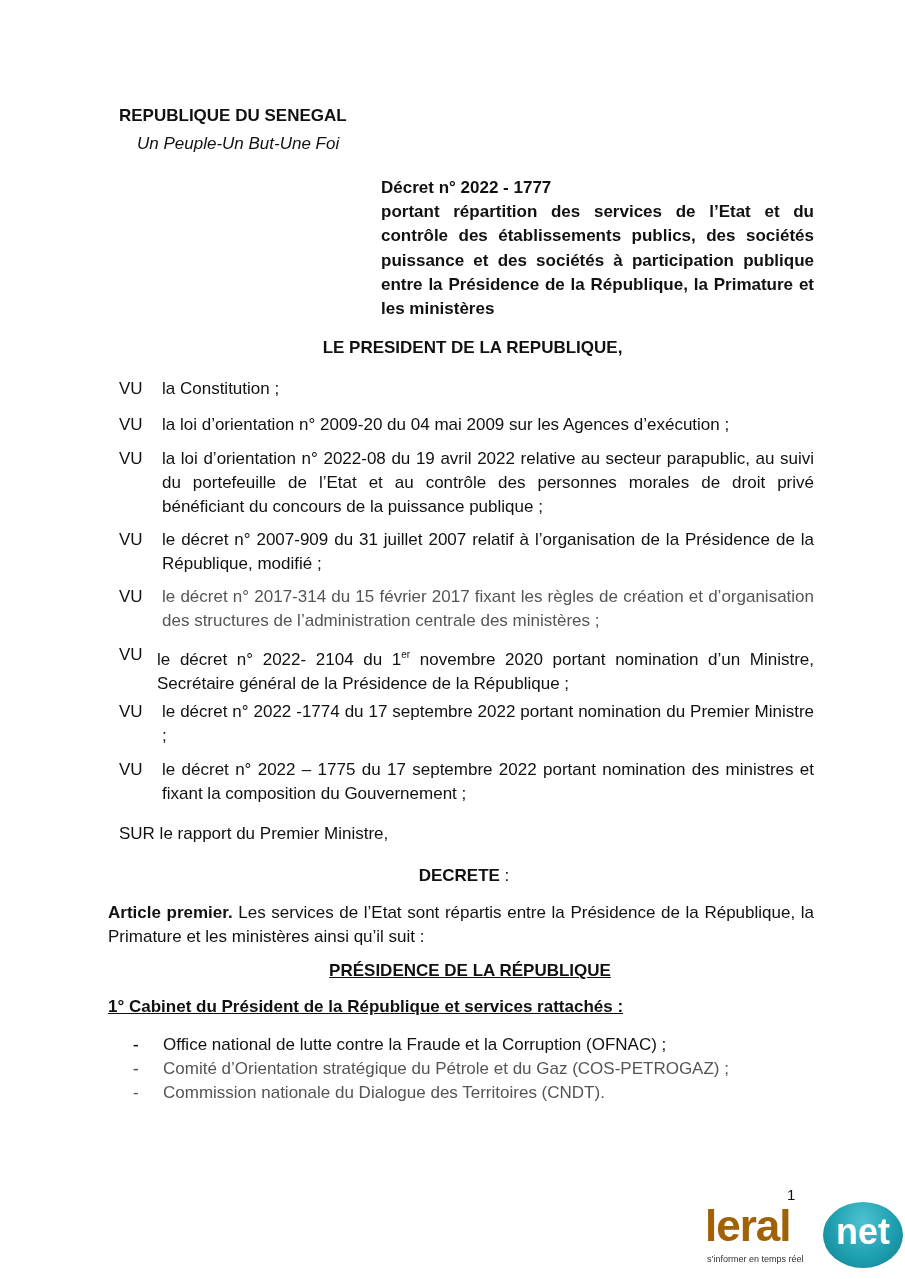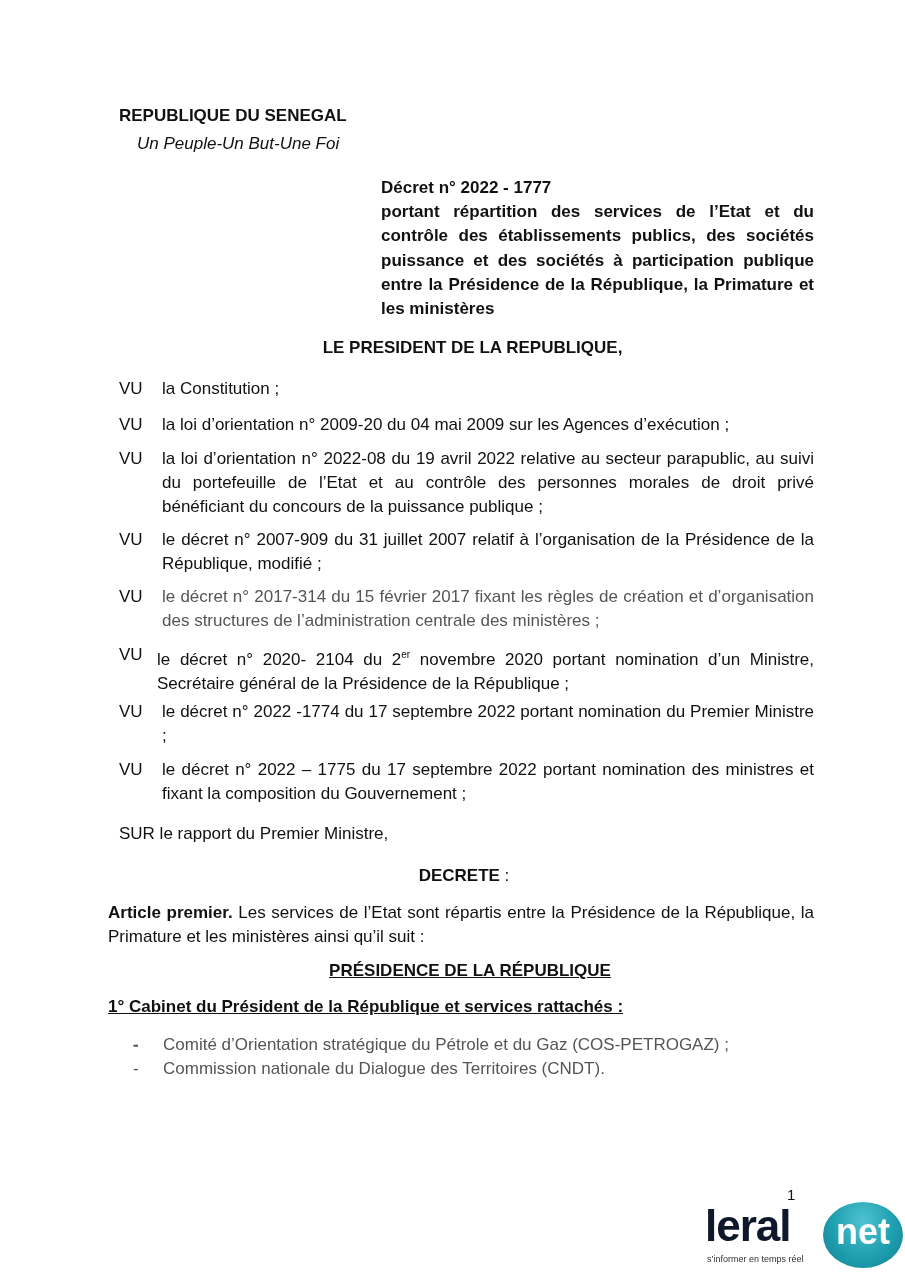--- a/index.html
+++ b/index.html
@@ -24,21 +24,21 @@
   .article { left: 108px; width: 706px; top: 901px; font-size: 17px; line-height: 24px; text-align: justify; text-align-last: left; }
   .article b { font-weight: bold; }
   .section-title { left: 10px; width: 905px; top: 961px; text-align: center; font-weight: bold; text-decoration: underline; font-size: 17px; padding-left: 15px; box-sizing: border-box; }
   .sub-title { left: 108px; top: 997px; font-weight: bold; text-decoration: underline; font-size: 17px; }
   .list { left: 133px; top: 1033px; font-size: 17px; line-height: 24px; margin: 0; padding: 0; list-style: none; }
   .list li { position: relative; padding-left: 30px; }
   .list li .dash { position: absolute; left: 0; }
   .list li.gray { color: #555; }
   .page-num { left: 787px; top: 1186px; font-size: 15px; }
   .logo { left: 705px; top: 1202px; width: 200px; height: 72px; }
-  .logo-text { position: absolute; left: 0; top: 0; font-weight: bold; font-size: 44px; color: #0f172a; letter-spacing: -1px; line-height: 48px; }
+  .logo-text { position: absolute; left: 0; top: 0; font-weight: bold; font-size: 44px; color: #a16207; letter-spacing: -1px; line-height: 48px; }
   .logo-tag { position: absolute; left: 2px; top: 52px; font-size: 9px; color: #333; }
   .logo-circle { position: absolute; left: 118px; top: 0; width: 80px; height: 66px; border-radius: 50%;
     background: radial-gradient(ellipse at 50% 30%, #4fc3cf 0%, #1e9fb0 55%, #137f8f 100%); }
   .logo-circle span { position: absolute; left: 0; width: 80px; top: 9px; text-align: center; font-weight: bold; font-size: 36px; color: #fff; }
 </style>
 </head>
 <body>
 
 <div class="abs header-country">REPUBLIQUE DU SENEGAL</div>
 <div class="abs header-motto">Un Peuple-Un But-Une Foi</div>
@@ -65,21 +65,21 @@
 <div class="abs vu" style="top:528px;">
   <span class="label">VU</span>
   <div class="text">le décret n° 2007-909 du 31 juillet 2007 relatif à l’organisation de la Présidence de la République, modifié ;</div>
 </div>
 <div class="abs vu gray" style="top:585px;">
   <span class="label" style="color:#111;">VU</span>
   <div class="text">le décret n° 2017-314 du 15 février 2017 fixant les règles de création et d’organisation des structures de l’administration centrale des ministères ;</div>
 </div>
 <div class="abs vu" style="top:643px;">
   <span class="label">VU</span>
-  <div class="text" style="margin-left:38px; padding-left:0;"><span>le décret n° 2020- 2104 du 2</span><sup>er</sup><span> novembre 2020 portant nomination d’un Ministre, Secrétaire général de la Présidence de la République ;</span></div>
+  <div class="text" style="margin-left:38px; padding-left:0;"><span>le décret n° 2022- 2104 du 1</span><sup>er</sup><span> novembre 2020 portant nomination d’un Ministre, Secrétaire général de la Présidence de la République ;</span></div>
 </div>
 <div class="abs vu" style="top:700px;">
   <span class="label">VU</span>
   <div class="text">le décret n° 2022 -1774 du 17 septembre 2022 portant nomination du Premier Ministre ;</div>
 </div>
 <div class="abs vu" style="top:758px;">
   <span class="label">VU</span>
   <div class="text">le décret n° 2022 – 1775 du 17 septembre 2022 portant nomination des ministres et fixant la composition du Gouvernement ;</div>
 </div>
 
@@ -87,21 +87,21 @@
 
 <div class="abs decrete"><b>DECRETE</b><span> :</span></div>
 
 <div class="abs article"><b>Article premier.</b><span> Les services de l’Etat sont répartis entre la Présidence de la République, la Primature et les ministères ainsi qu’il suit :</span></div>
 
 <div class="abs section-title">PRÉSIDENCE DE LA RÉPUBLIQUE</div>
 <div class="abs sub-title">1° Cabinet du Président de la République et services rattachés :</div>
 
 <ul class="abs list">
   <li><span class="dash">-</span></li>
-  <li><span class="dash">-</span></li>
+  <li><span class="dash">-</span><span>Office national de lutte contre la Fraude et la Corruption (OFNAC) ;</span></li>
   <li class="gray"><span class="dash">-</span></li>
   <li class="gray"><span class="dash">-</span><span>Comité d’Orientation stratégique du Pétrole et du Gaz (COS-PETROGAZ) ;</span></li>
   <li class="gray"><span class="dash">-</span><span>Commission nationale du Dialogue des Territoires (CNDT).</span></li>
 </ul>
 
 <div class="abs page-num">1</div>
 
 <div class="abs logo">
   <div class="logo-text">leral</div>
   <div class="logo-tag">s’informer en temps réel</div>

